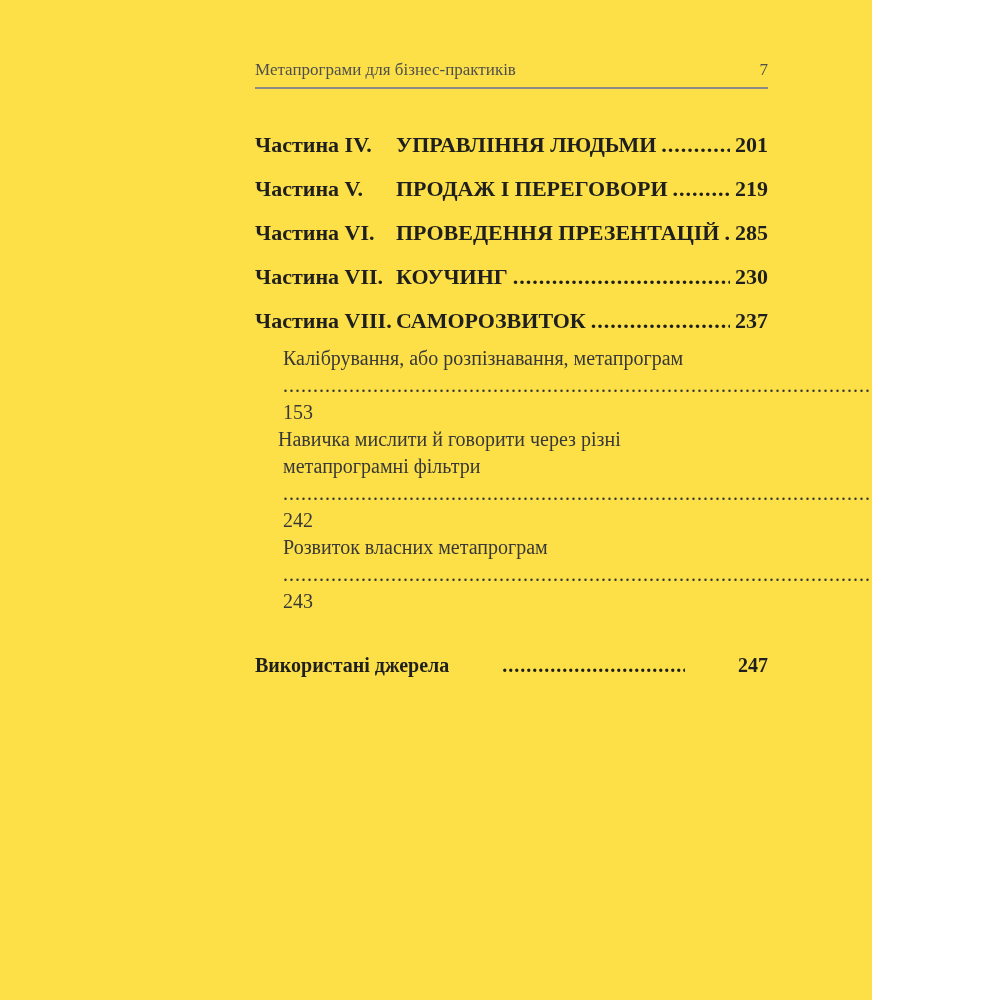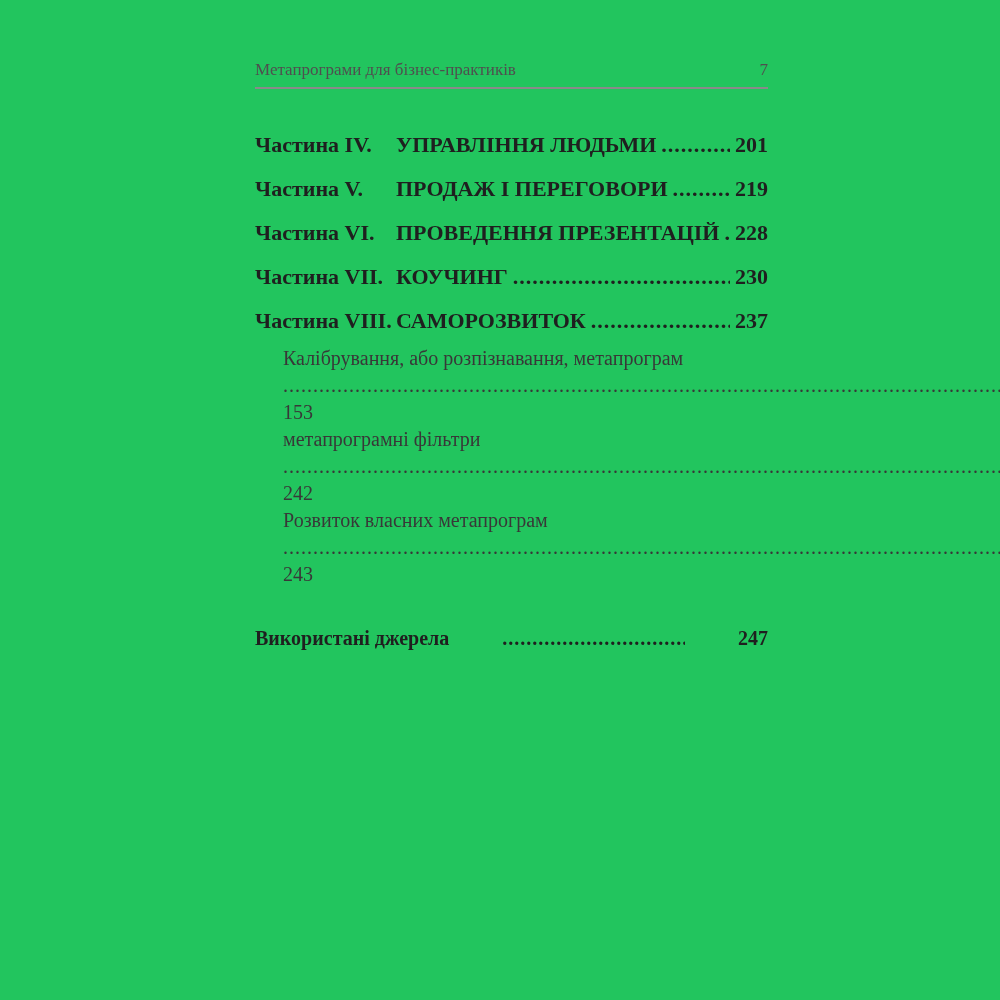--- a/index.html
+++ b/index.html
@@ -5,23 +5,23 @@
   html, body {
     margin: 0;
     padding: 0;
     background: #ffffff;
     width: 1000px;
     height: 1000px;
     font-family: "Liberation Serif", "DejaVu Serif", serif;
   }
   .page {
     position: relative;
-    width: 1000px;
+    width: 872px;
     height: 1000px;
-    background: #22c55e;
+    background: #fde047;
     overflow: hidden;
   }
   .content {
     box-sizing: border-box;
     width: 513px;
     margin-left: 255px;
     padding-top: 60px;
   }
   
   .running-header {
@@ -122,21 +122,21 @@
           <span class="dots">............................................................................................................................................</span>
           <span class="page-num">219</span>
         </span>
       </div>
 
       <div class="part-row">
         <span class="part-label">Частина VI.</span>
         <span class="part-main">
           <span class="entry-title">ПРОВЕДЕННЯ ПРЕЗЕНТАЦІЙ</span>
           <span class="dots">............................................................................................................................................</span>
-          <span class="page-num">228</span>
+          <span class="page-num">285</span>
         </span>
       </div>
 
       <div class="part-row">
         <span class="part-label">Частина VII.</span>
         <span class="part-main">
           <span class="entry-title">КОУЧИНГ</span>
           <span class="dots">............................................................................................................................................</span>
           <span class="page-num">230</span>
         </span>
@@ -155,20 +155,21 @@
 
     <div class="subsections">
 
       <div class="sub-row">
         <span class="entry-title">Калібрування, або розпізнавання, метапрограм</span>
         <span class="dots">............................................................................................................................................</span>
         <span class="page-num">153</span>
       </div>
 
       <div>
+        <span class="sub-plain-line">Навичка мислити й говорити через різні</span>
         <span class="sub-row">
           <span class="entry-title">метапрограмні фільтри</span>
           <span class="dots">............................................................................................................................................</span>
           <span class="page-num">242</span>
         </span>
       </div>
 
       <div class="sub-row">
         <span class="entry-title">Розвиток власних метапрограм</span>
         <span class="dots">............................................................................................................................................</span>

